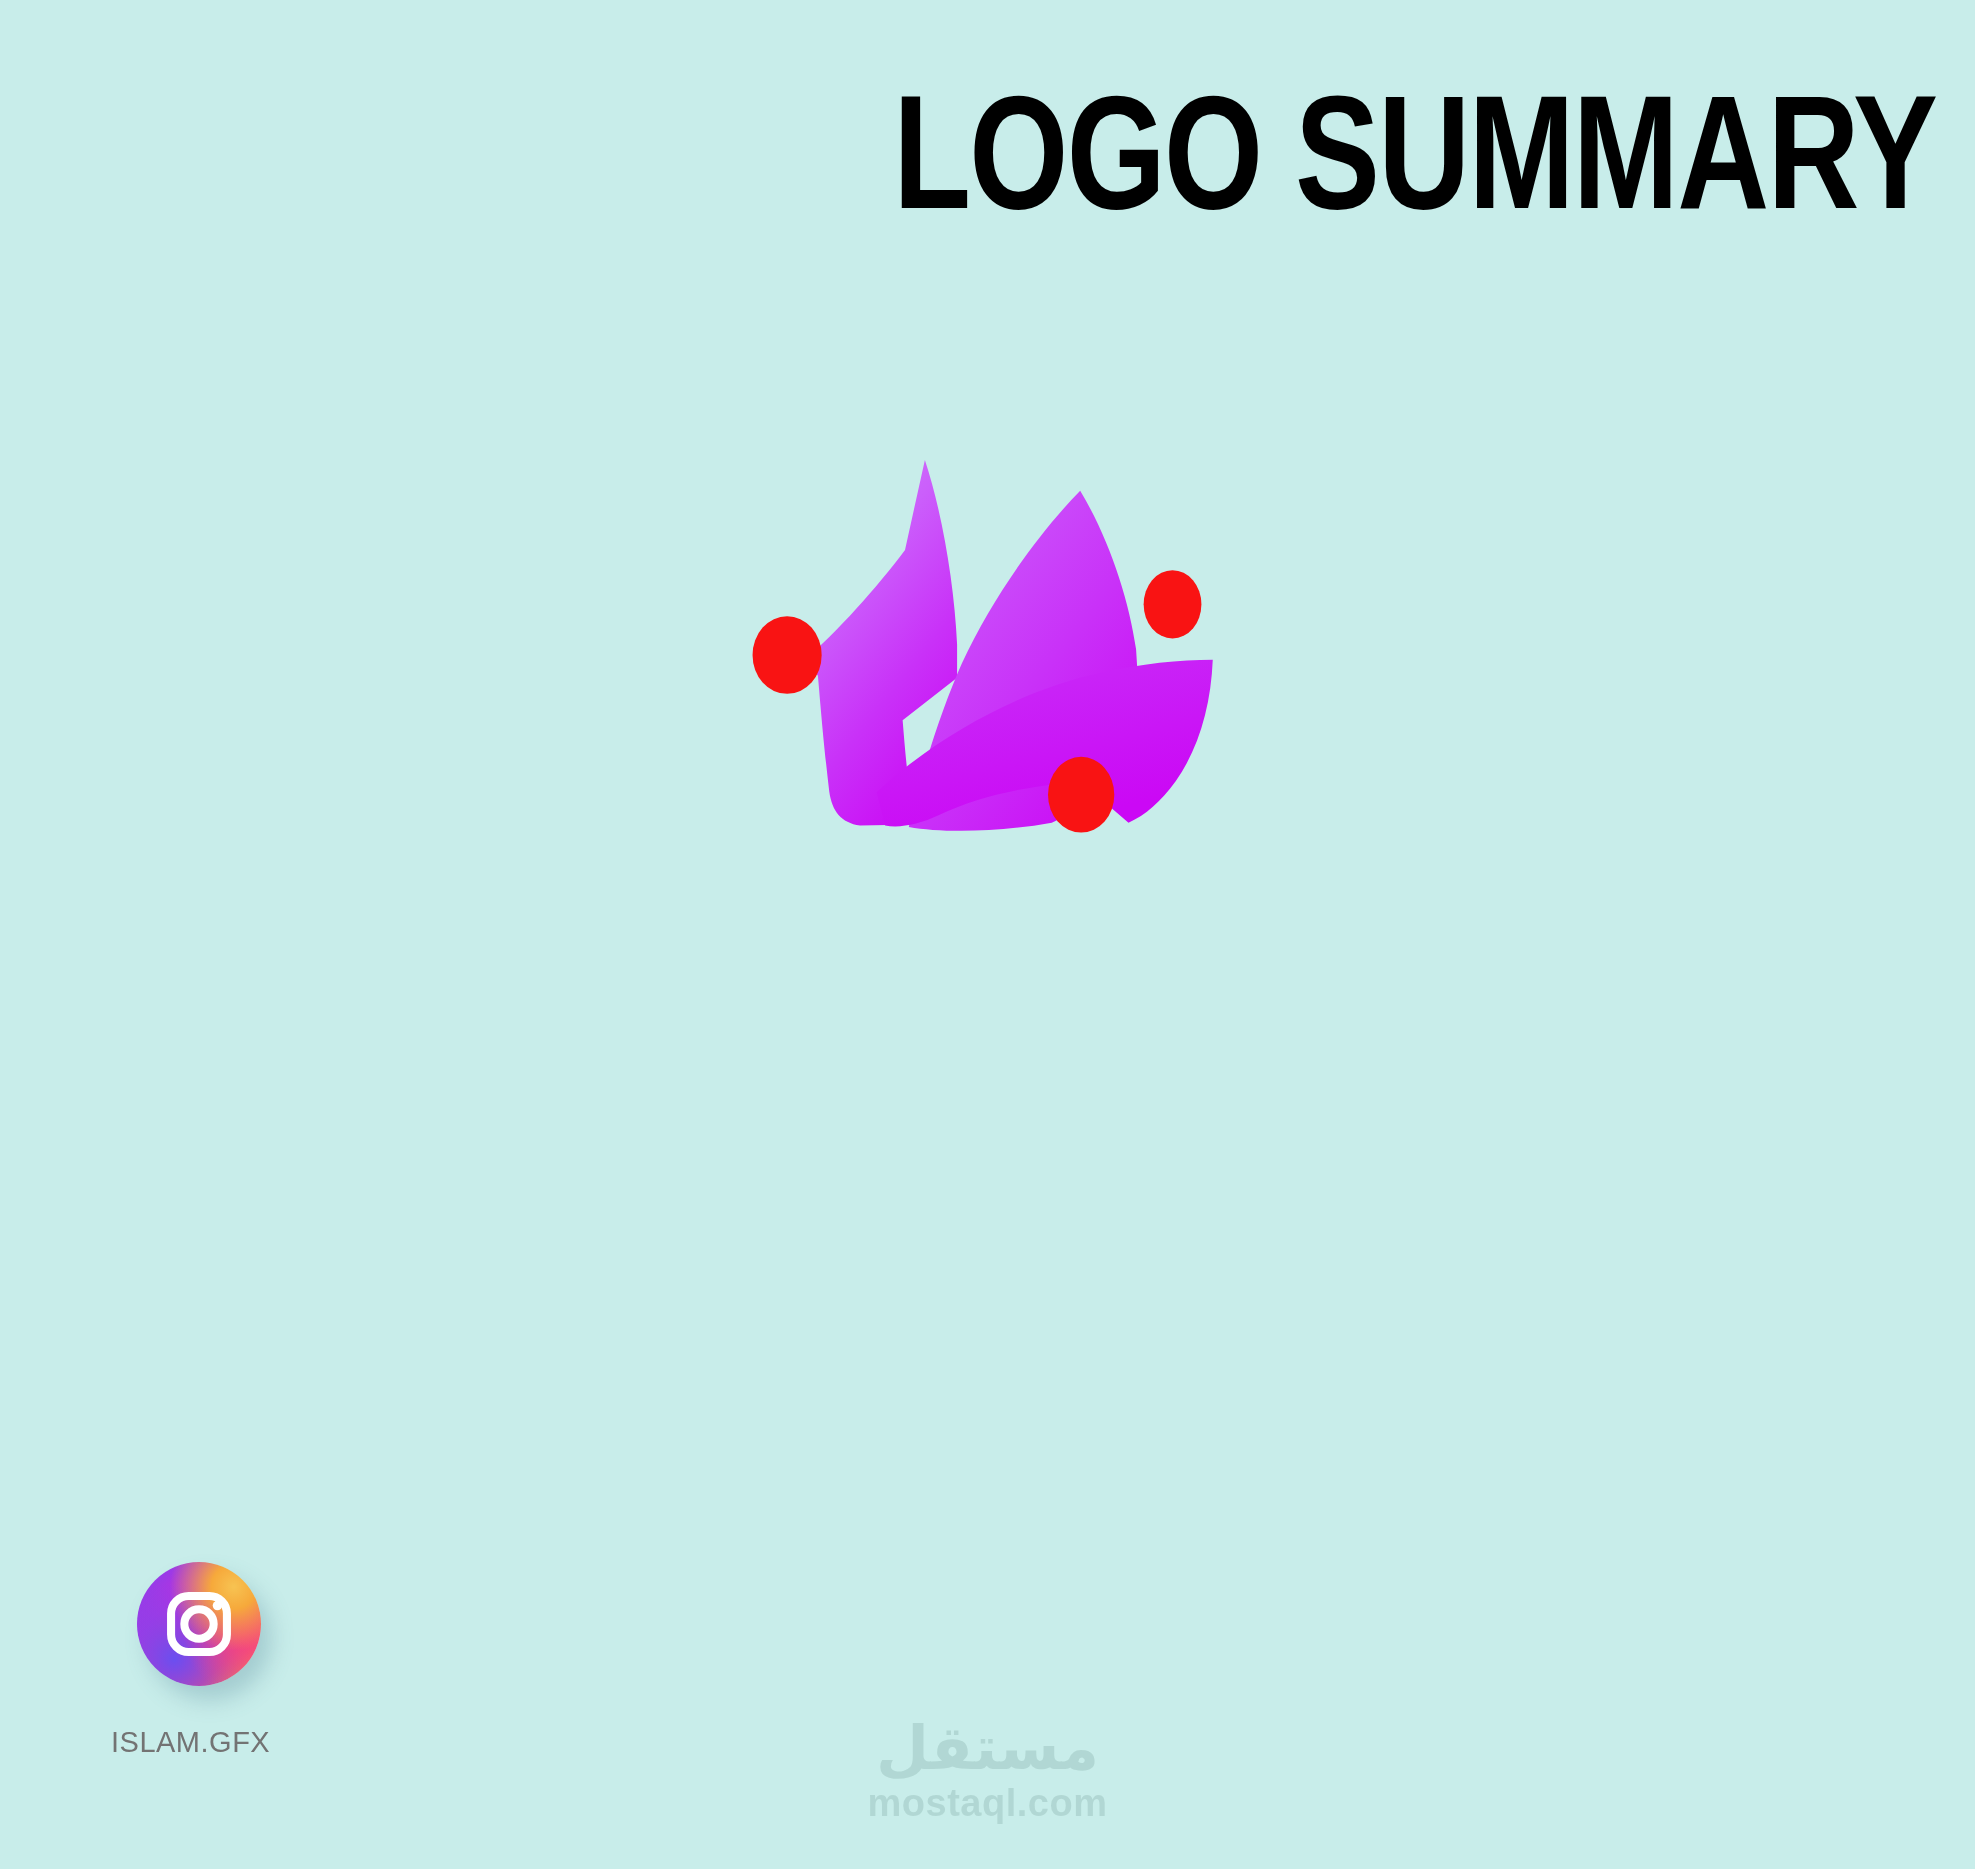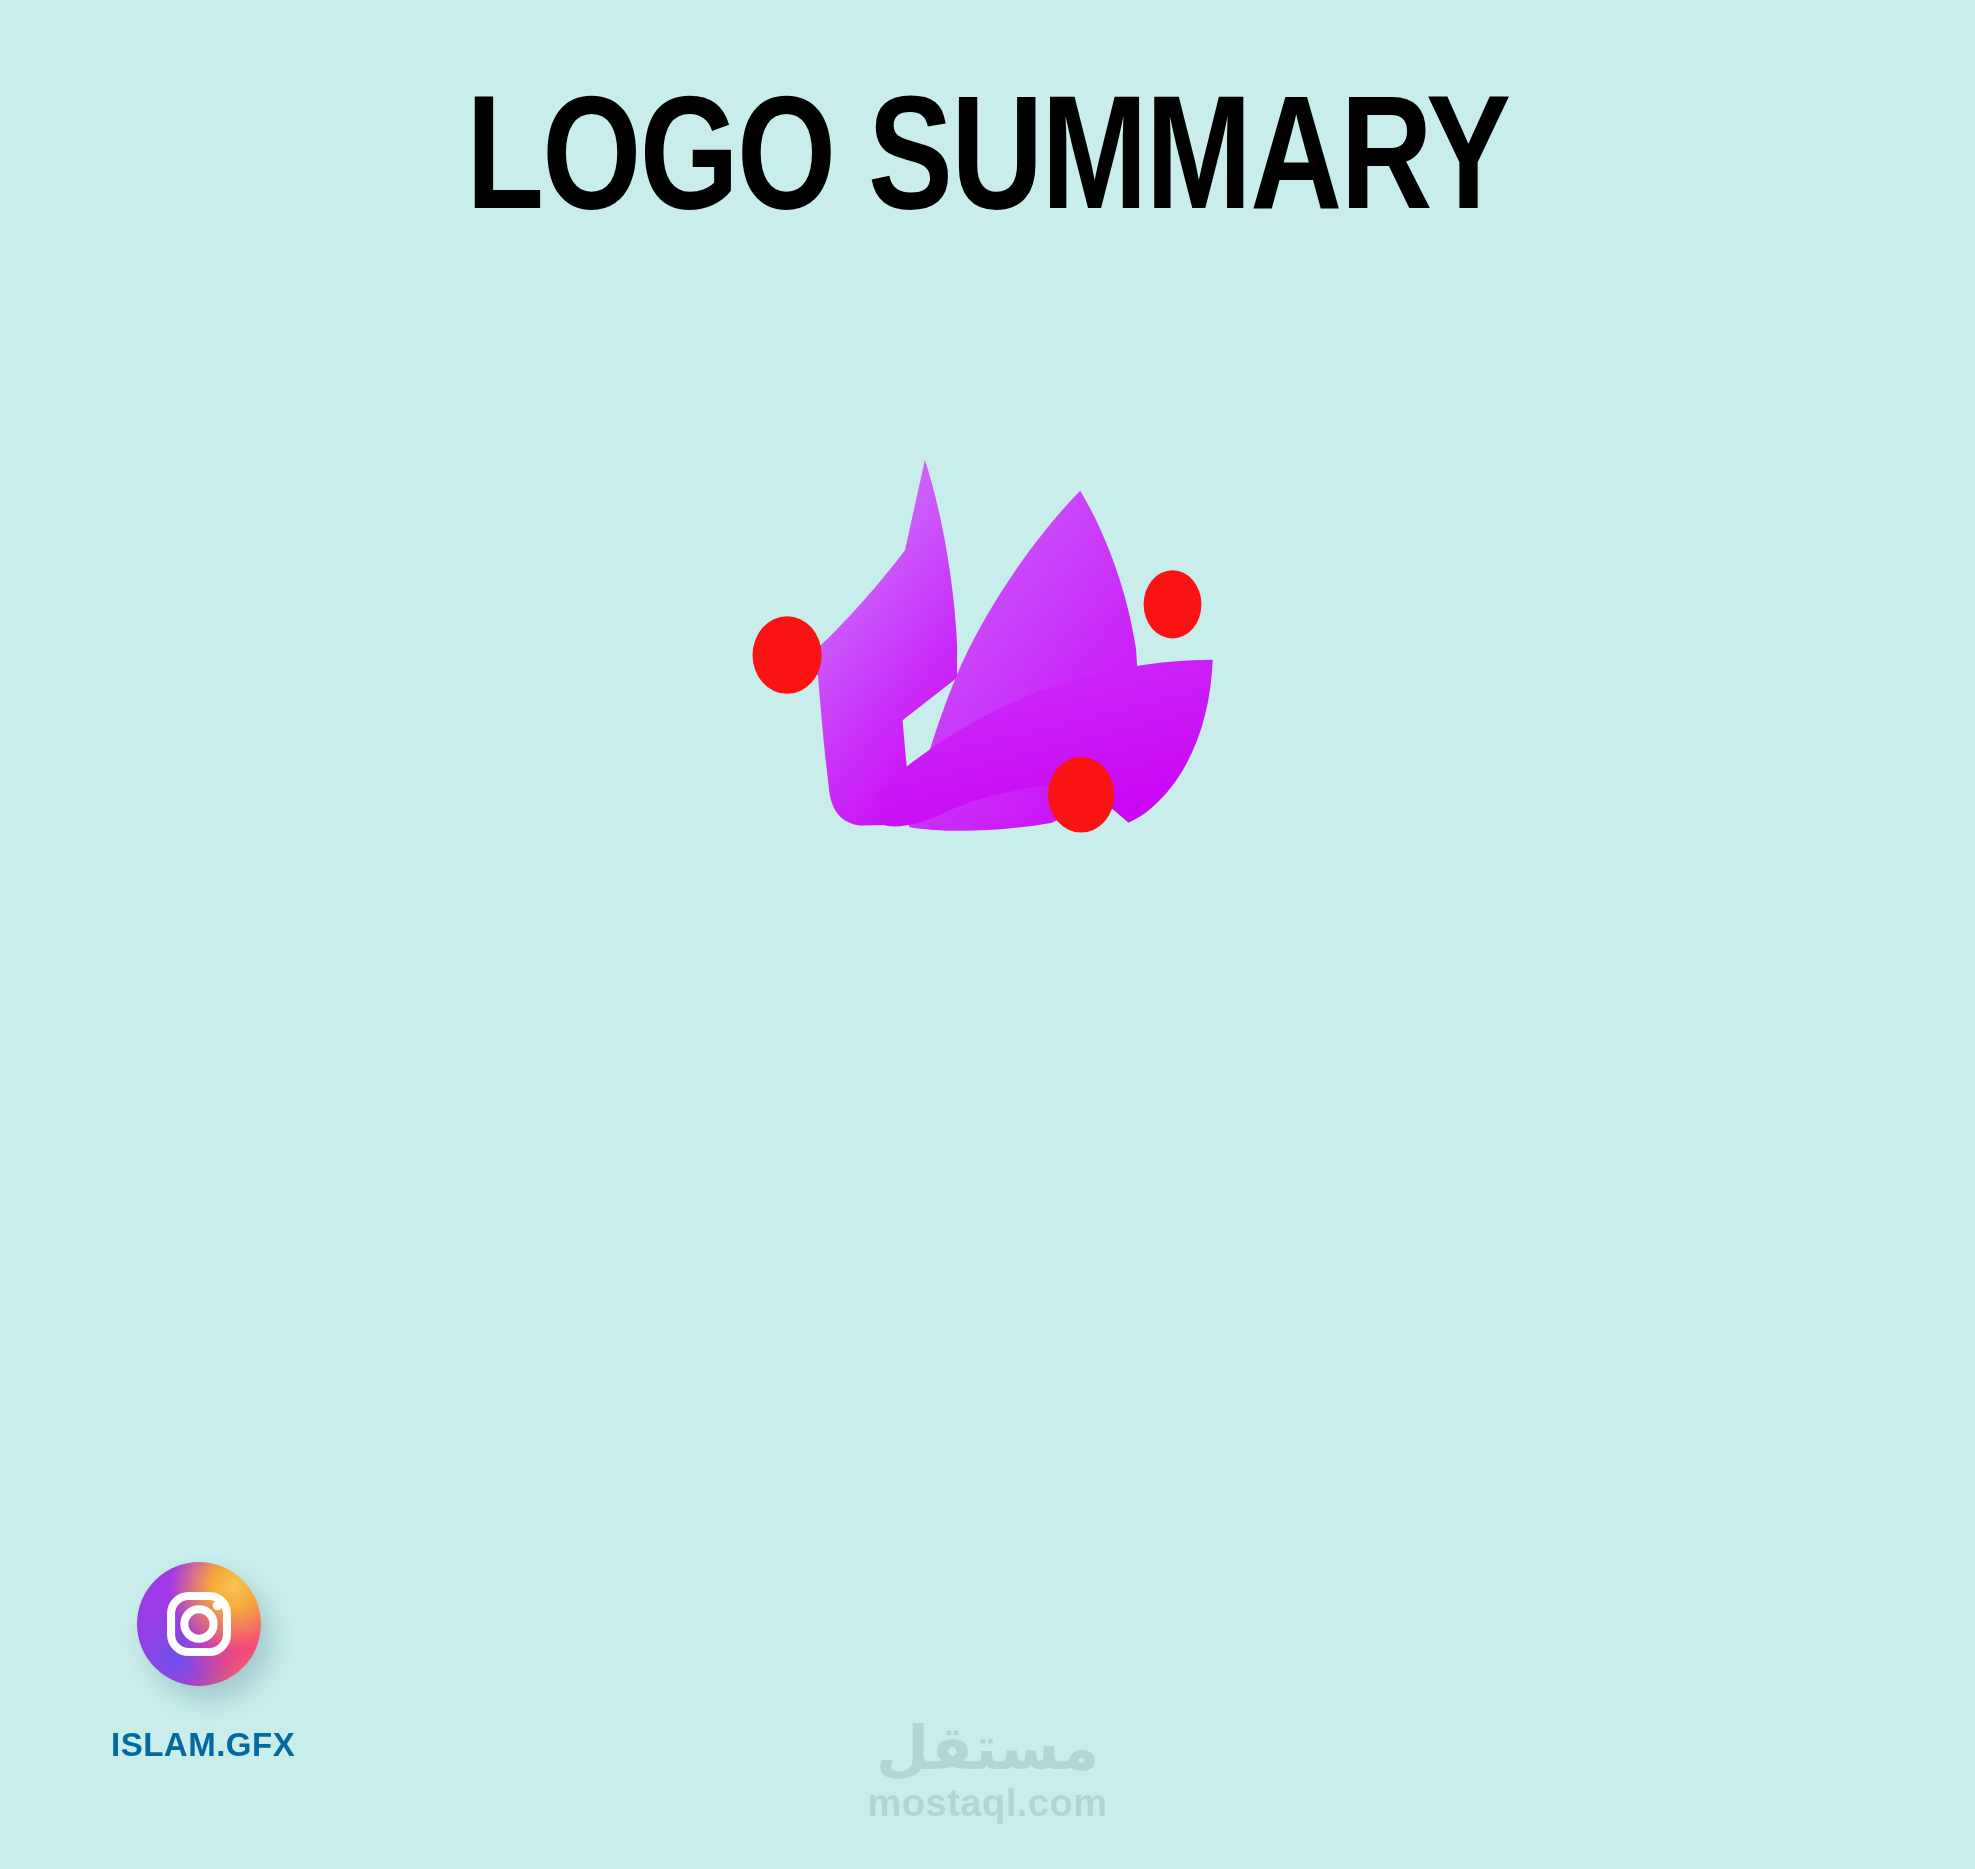--- a/index.html
+++ b/index.html
@@ -22,21 +22,21 @@
     background: #c8edea;
     overflow: hidden;
   }
 
   
   #title-block {
     position: absolute;
     top: 71px;
     left: 0;
     width: 1975px;
-    text-align: center;
+    text-align: right;
   }
   #page-title {
     display: inline-block;
     font-family: "Liberation Sans", "DejaVu Sans", sans-serif;
     font-weight: 700;
     font-size: 137px;
     line-height: 1;
     letter-spacing: -1.9px;
     color: #000000;
     transform: scaleX(0.93) scaleY(1.18);
@@ -113,24 +113,24 @@
   #instagram-glyph svg {
     display: block;
     width: 124px;
     height: 124px;
   }
   #social-handle {
     position: absolute;
     left: -26px;
     top: 164px;
     font-family: "Liberation Sans", "DejaVu Sans", sans-serif;
-    font-weight: 700;
-    font-size: 33px;
+    font-weight: 400;
+    font-size: 29px;
     letter-spacing: 0.5px;
-    color: #0369a1;
+    color: #737373;
     white-space: nowrap;
   }
 
   
   #watermark {
     position: absolute;
     left: 0;
     top: 1716px;
     width: 1975px;
     text-align: center;

